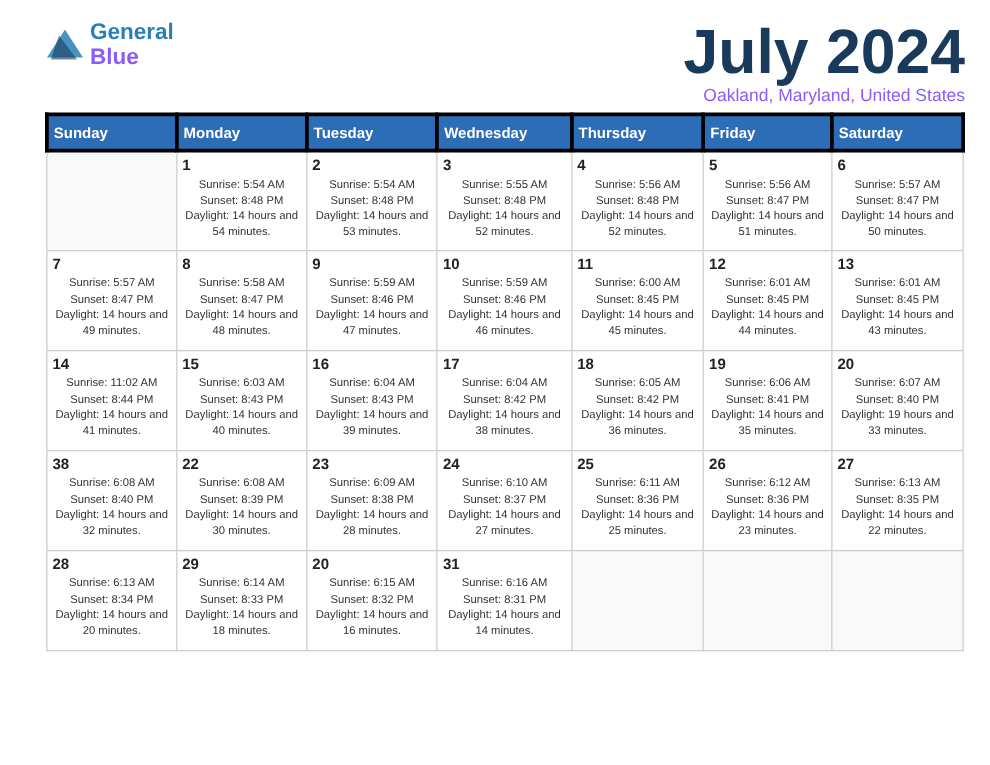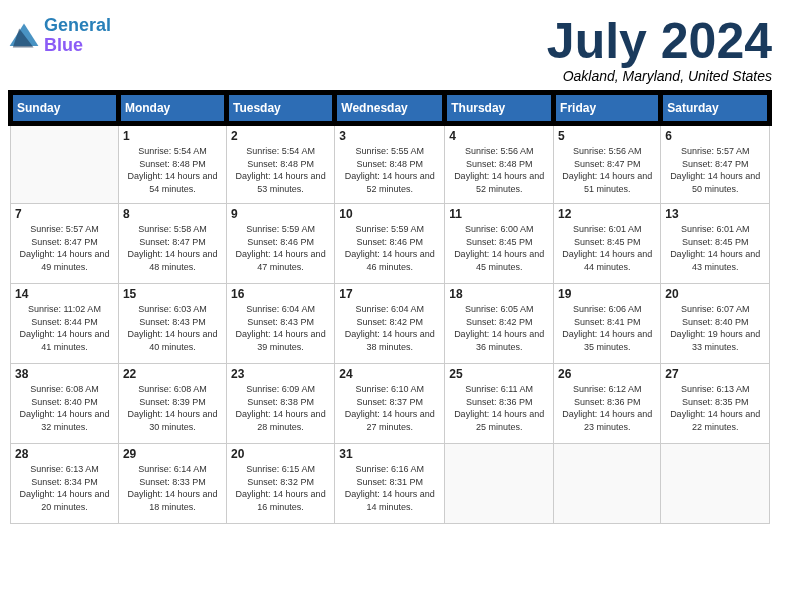--- a/index.html
+++ b/index.html
@@ -6,21 +6,21 @@
     body {
       width: 792px;
       height: 612px;
       font-family: Arial, sans-serif;
       background: #fff;
       overflow: hidden;
     }
     .page {
       width: 792px;
       height: 612px;
-      padding: 16px 20px 10px 8px;
+      padding: 16px 20px 10px 36px;
     }
     .header {
       display: flex;
       justify-content: space-between;
       align-items: flex-start;
       margin-bottom: 6px;
     }
     .logo {
       display: flex;
       align-items: center;
@@ -43,37 +43,36 @@
       text-align: right;
     }
     .month-title {
       font-size: 50px;
       font-weight: bold;
       color: #1a3a5c;
       line-height: 1;
     }
     .location {
       font-size: 14px;
-      color: #000000;
+      color: #8b5cf6;
       margin-top: 2px;
-      font-style: italic;
     }
     .calendar {
       width: 100%;
       border-collapse: collapse;
       border: 1px solid #ccc;
     }
     .calendar th {
       background-color: #2d6db5;
       color: #fff;
       font-size: 12px;
       font-weight: bold;
       padding: 6px 4px;
       text-align: left;
-      border: 5px solid #000000;
+      border: 3px solid #000000;
     }
     .calendar td {
       border: 1px solid #ccc;
       vertical-align: top;
       padding: 3px 4px;
       font-size: 9.5px;
       color: #222;
       width: 113px;
       height: 80px;
     }

